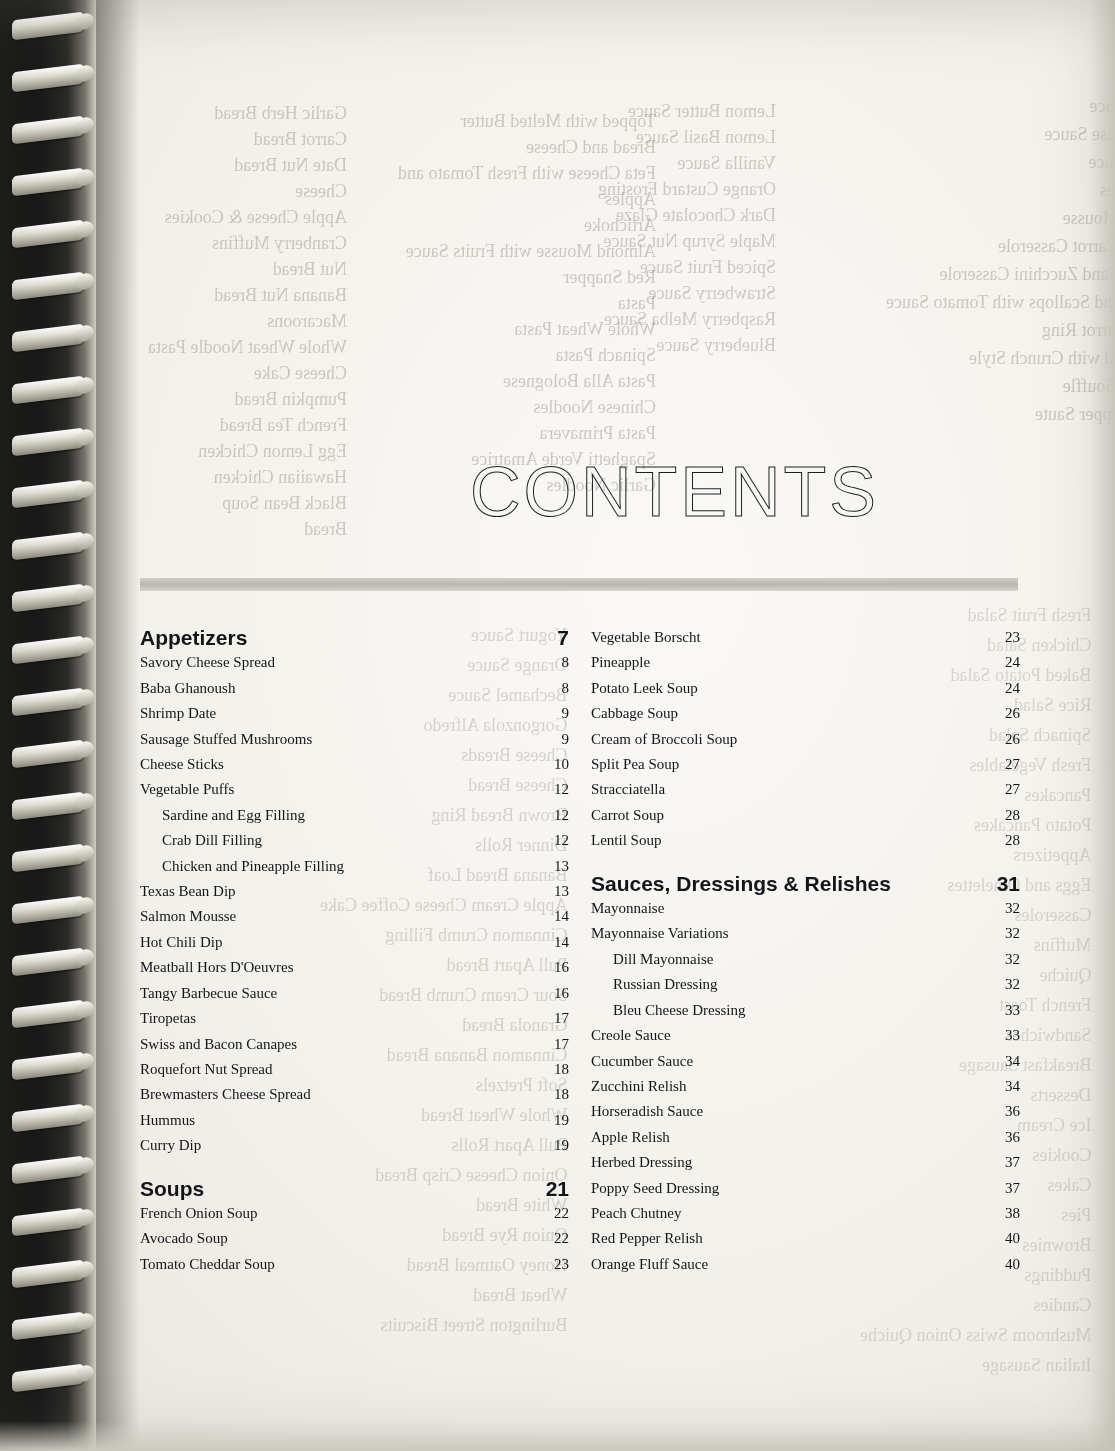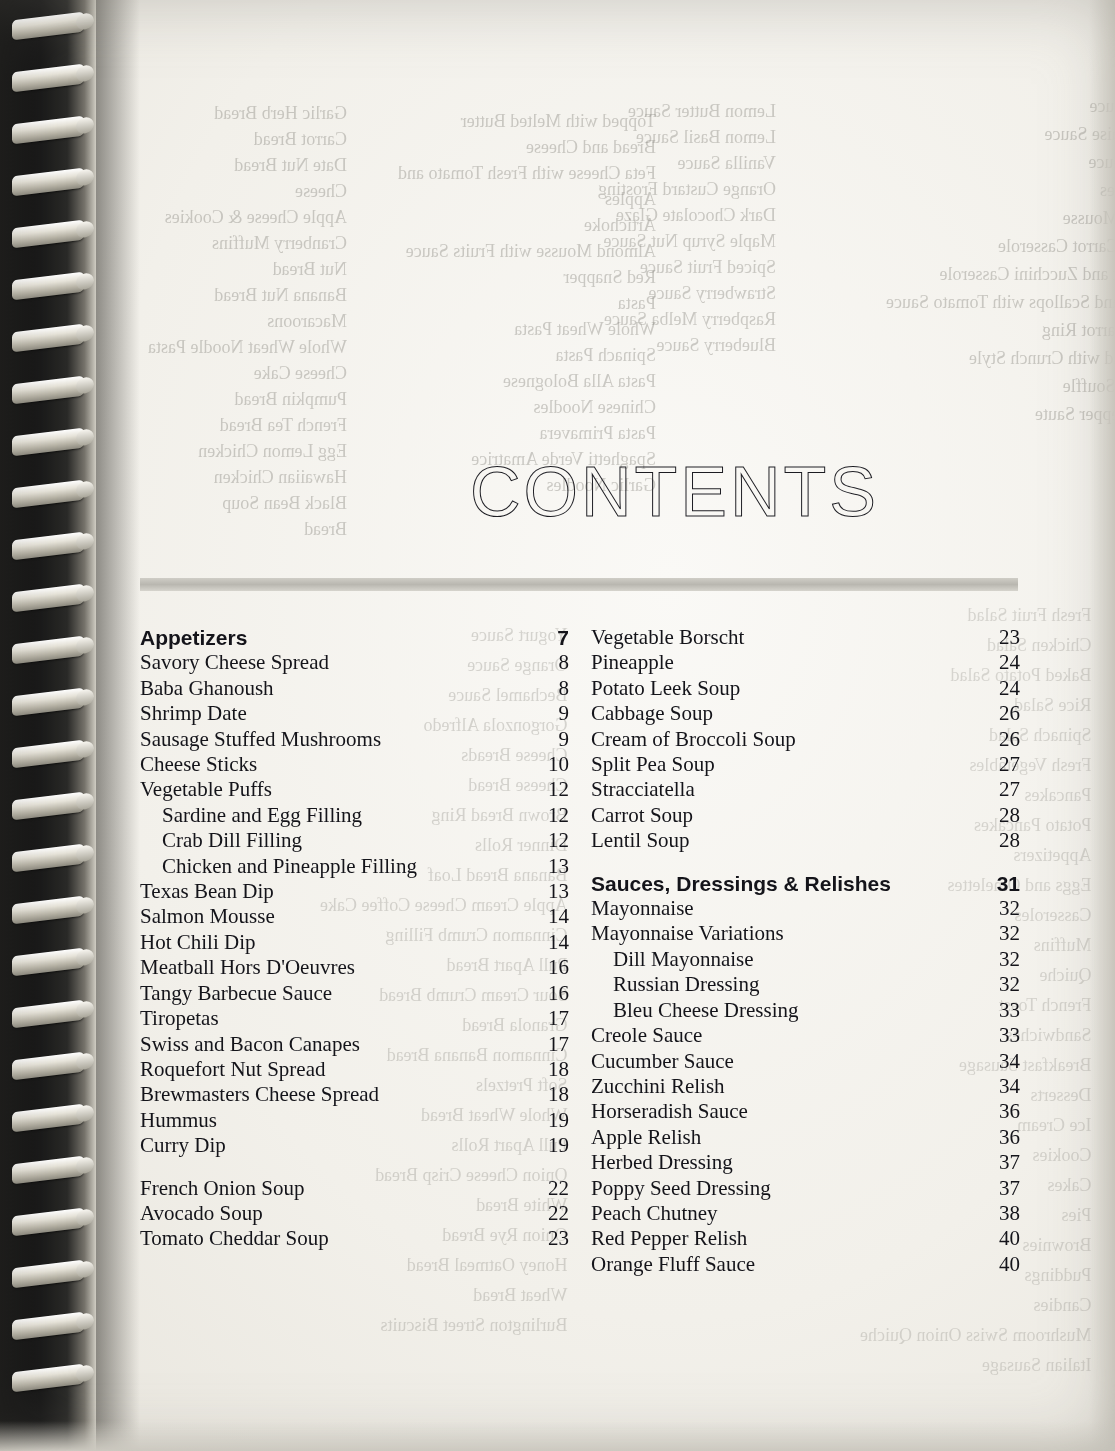--- a/index.html
+++ b/index.html
@@ -108,21 +108,21 @@
     display: flex;
     gap: 22px;
   }
   .col {
     width: 429px;
   }
 
   .entry {
     display: flex;
     align-items: baseline;
-    font-size: 21px;
+    font-size: 15px;
     line-height: 25.4px;
     color: #14141a;
     white-space: nowrap;
   }
   .entry .label { flex: 0 0 auto; }
   .entry .filler { flex: 1 1 auto; }
   .entry .page { flex: 0 0 auto; text-align: right; }
 
   .entry.section {
     font-family: "Liberation Sans", sans-serif;
@@ -370,20 +370,25 @@
           <span class="label">Hummus</span>
           <span class="filler"></span>
           <span class="page">19</span>
         </div>
         <div class="entry">
           <span class="label">Curry Dip</span>
           <span class="filler"></span>
           <span class="page">19</span>
         </div>
         <div class="spacer"></div>
+        <div class="entry section">
+          <span class="label">Soups</span>
+          <span class="filler"></span>
+          <span class="page">21</span>
+        </div>
         <div class="entry">
           <span class="label">French Onion Soup</span>
           <span class="filler"></span>
           <span class="page">22</span>
         </div>
         <div class="entry">
           <span class="label">Avocado Soup</span>
           <span class="filler"></span>
           <span class="page">22</span>
         </div>

